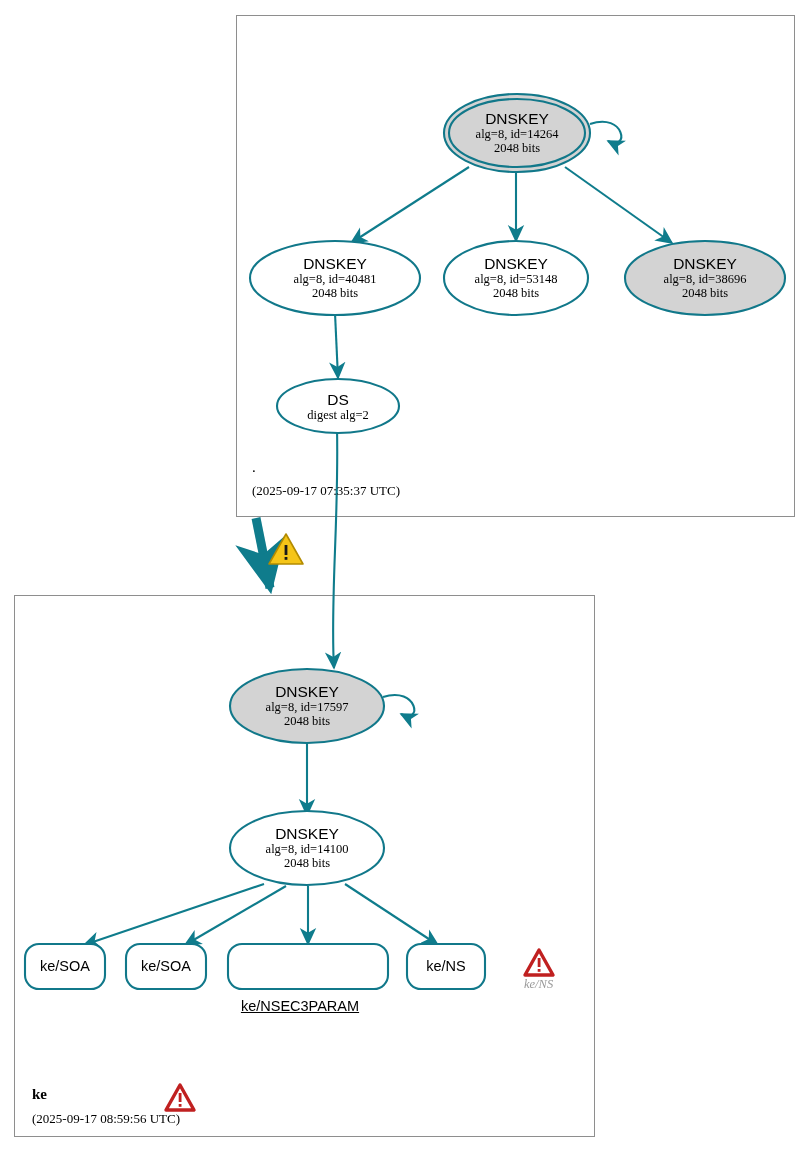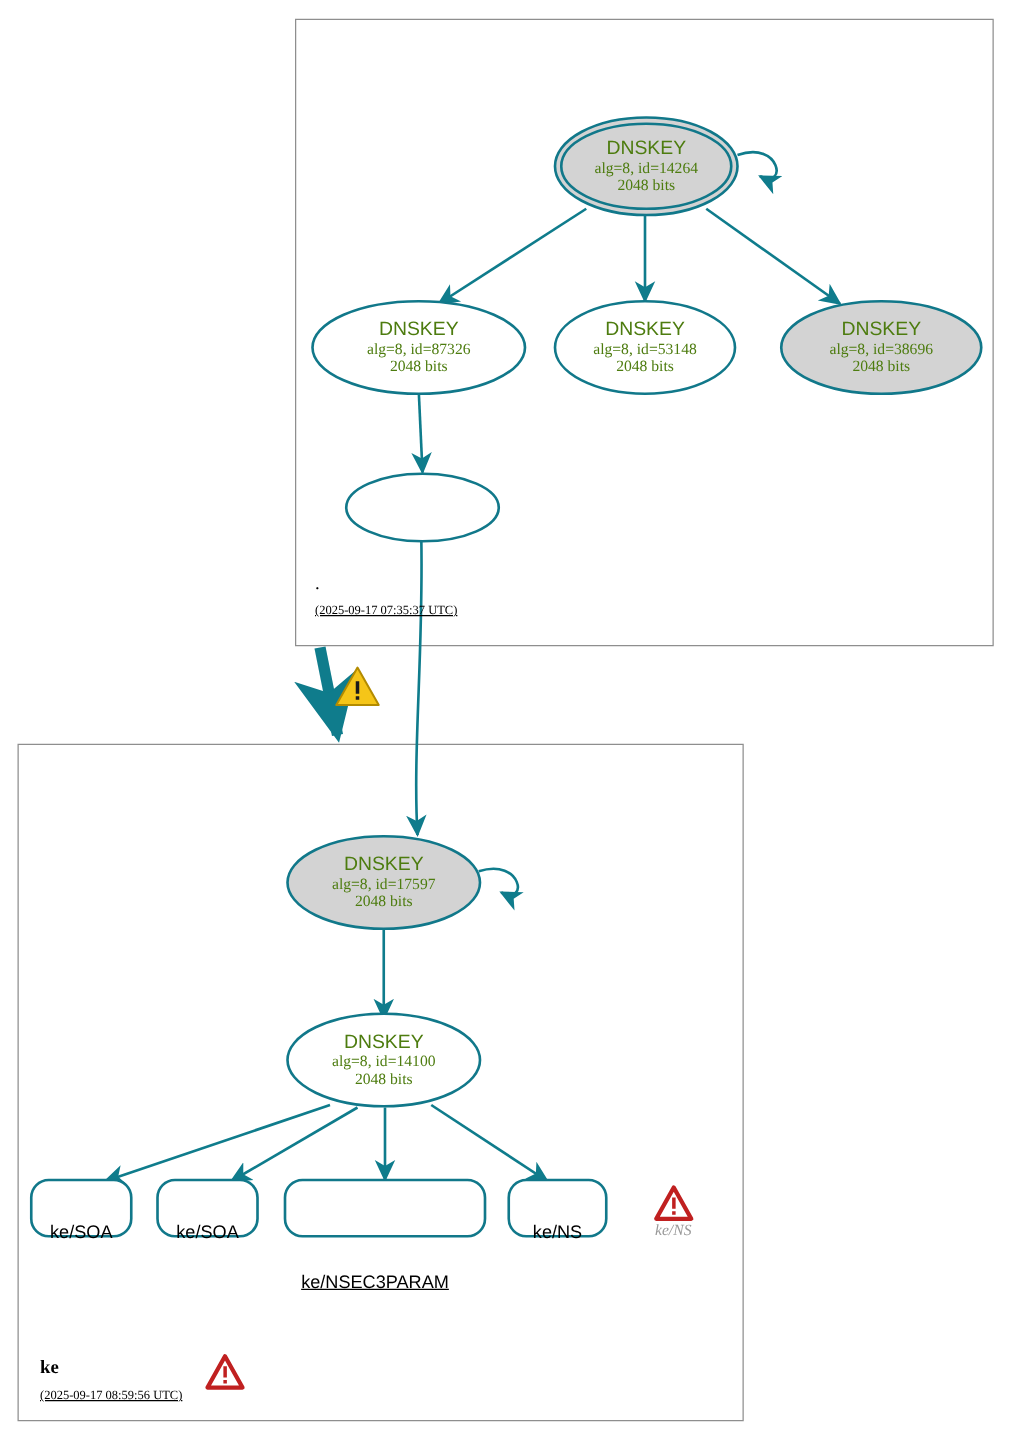--- a/index.html
+++ b/index.html
@@ -34,28 +34,27 @@
   .zone-label {
     position: absolute;
     font-family: "Liberation Serif", serif;
     color: #000000;
     white-space: nowrap;
   }
   .zone-name {
     font-size: 15px;
   }
   .zone-time {
-    font-size: 10px;
-    text-decoration: underline;
+    font-size: 13px;
   }
   
   .node-text {
     position: absolute;
     text-align: center;
-    color: #4d7c0f;
+    color: #000000;
     white-space: nowrap;
     pointer-events: none;
   }
   .node-title {
     font-family: "Liberation Sans", sans-serif;
     font-size: 15.5px;
     line-height: 17px;
   }
   .node-sub {
     font-family: "Liberation Serif", serif;
@@ -63,21 +62,20 @@
     line-height: 14px;
   }
   .rrset-text {
     position: absolute;
     text-align: center;
     font-family: "Liberation Sans", sans-serif;
     font-size: 14.5px;
     color: #000000;
     white-space: nowrap;
     pointer-events: none;
-    margin-top: 20px;
   }
   .warn-caption {
     position: absolute;
     font-family: "Liberation Serif", serif;
     font-style: italic;
     font-size: 12.5px;
     color: #999999;
     white-space: nowrap;
   }
 </style>
@@ -173,36 +171,40 @@
   </svg>
 
   <div class="node-text" style="left:437px; top:110px; width:160px;">
     <div class="node-title">DNSKEY</div>
     <div class="node-sub">alg=8, id=14264</div>
     <div class="node-sub">2048 bits</div>
   </div>
 
   <div class="node-text" style="left:255px; top:255px; width:160px;">
     <div class="node-title">DNSKEY</div>
-    <div class="node-sub">alg=8, id=87326</div>
+    <div class="node-sub">alg=8, id=40481</div>
     <div class="node-sub">2048 bits</div>
   </div>
 
   <div class="node-text" style="left:436px; top:255px; width:160px;">
     <div class="node-title">DNSKEY</div>
     <div class="node-sub">alg=8, id=53148</div>
     <div class="node-sub">2048 bits</div>
   </div>
 
   <div class="node-text" style="left:625px; top:255px; width:160px;">
     <div class="node-title">DNSKEY</div>
     <div class="node-sub">alg=8, id=38696</div>
     <div class="node-sub">2048 bits</div>
   </div>
 
+  <div class="node-text" style="left:258px; top:391px; width:160px;">
+    <div class="node-title">DS</div>
+    <div class="node-sub">digest alg=2</div>
+  </div>
 
   <div class="node-text" style="left:227px; top:683px; width:160px;">
     <div class="node-title">DNSKEY</div>
     <div class="node-sub">alg=8, id=17597</div>
     <div class="node-sub">2048 bits</div>
   </div>
 
   <div class="node-text" style="left:227px; top:825px; width:160px;">
     <div class="node-title">DNSKEY</div>
     <div class="node-sub">alg=8, id=14100</div>

